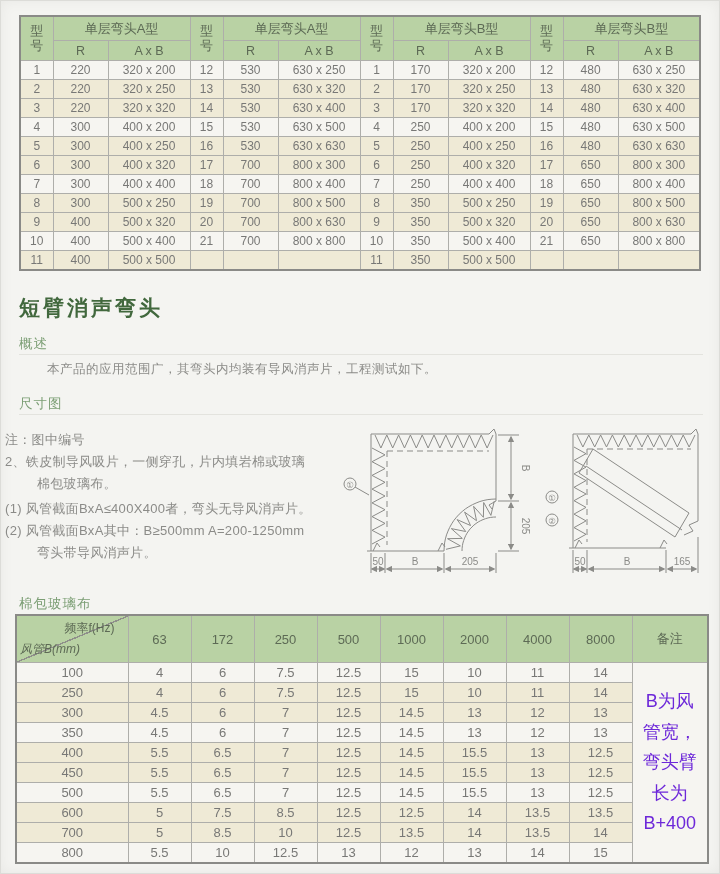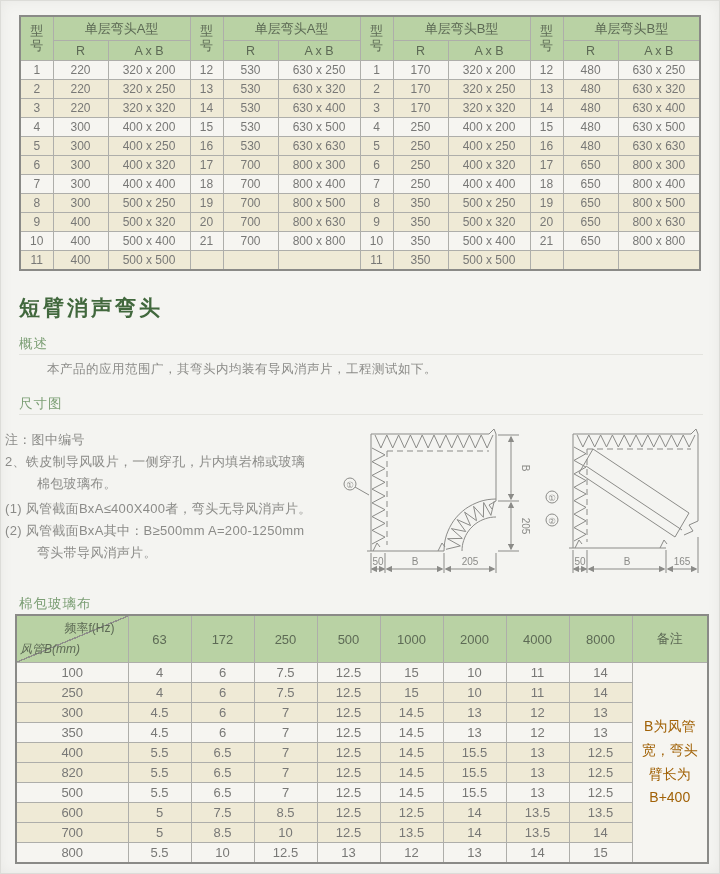--- a/index.html
+++ b/index.html
@@ -39,21 +39,21 @@
   .elbow tbody td{height:18px;}
   .elbow tbody tr:nth-child(3n+1) td{background:#f6f5f1;}
   .elbow tbody tr:not(:nth-child(3n+1)) td{background:#efead6;}
   .test{position:absolute;left:14px;top:613px;width:692px;font-size:13px;}
   .test thead th{height:46px;font-size:13px;}
   .test tbody td{height:19px;}
   .test tbody tr:nth-child(3n+1) td{background:#f6f5f1;}
   .test tbody tr:not(:nth-child(3n+1)) td{background:#efead6;}
   .test td.remark{
     background:#f6f5f1 !important;white-space:normal;line-height:1.7;
-    font-size:14px;padding:2px 6px;color:#a16207;
+    font-size:18px;padding:2px 6px;color:#6d28d9;
   }
   .diagcell{
     background:
       linear-gradient(to bottom right,
         rgba(0,0,0,0) calc(50% - 0.7px),
         #8f8f8b calc(50% - 0.7px),
         #8f8f8b calc(50% + 0.7px),
         rgba(0,0,0,0) calc(50% + 0.7px)),
       #b9d2a4;
     position:relative;height:46px;
@@ -468,21 +468,21 @@
           <td>5.5</td>
           <td>6.5</td>
           <td>7</td>
           <td>12.5</td>
           <td>14.5</td>
           <td>15.5</td>
           <td>13</td>
           <td>12.5</td>
         </tr>
         <tr>
-          <td>820</td>
+          <td>450</td>
           <td>5.5</td>
           <td>6.5</td>
           <td>7</td>
           <td>12.5</td>
           <td>14.5</td>
           <td>15.5</td>
           <td>13</td>
           <td>12.5</td>
         </tr>
         <tr>

